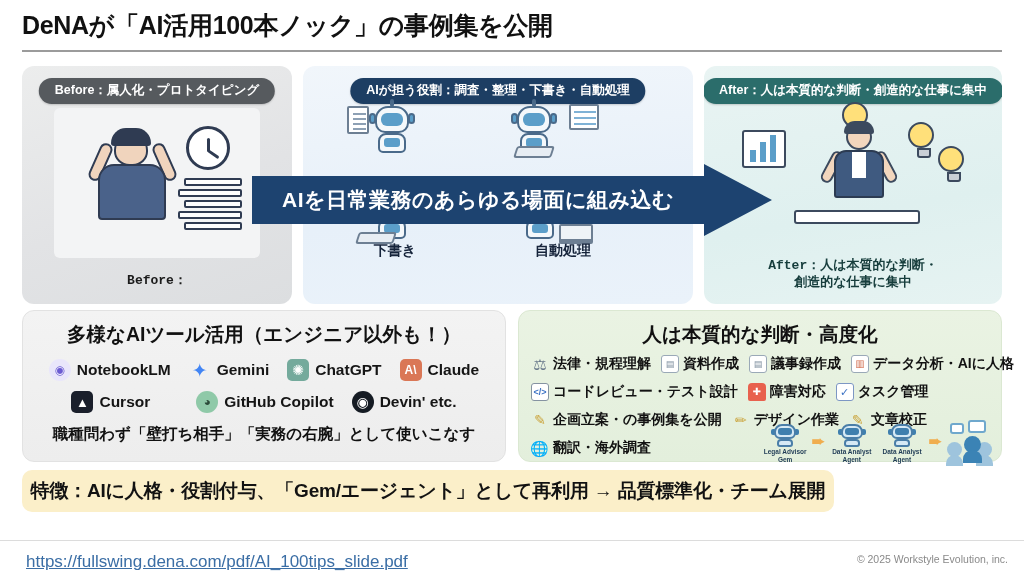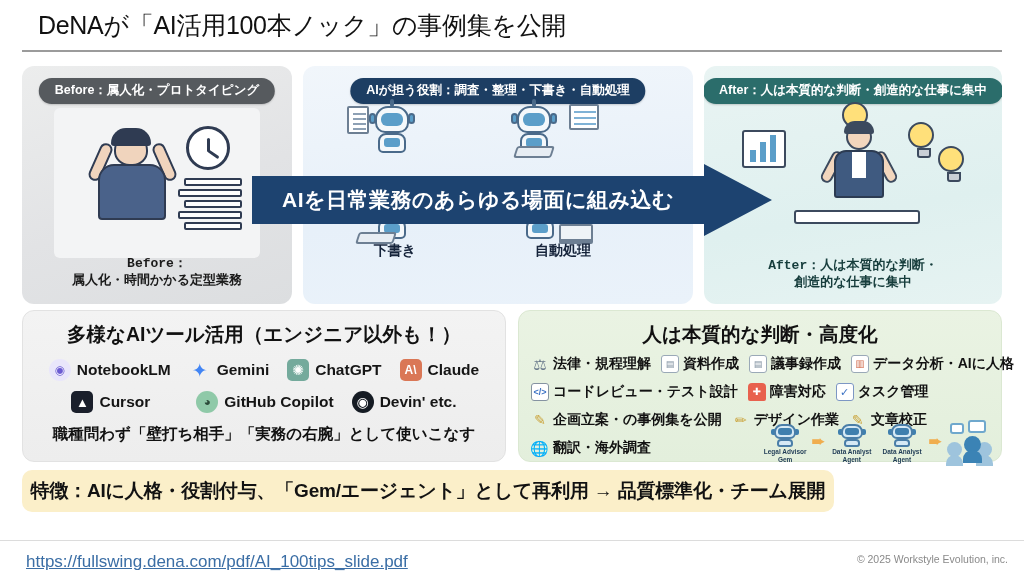--- a/index.html
+++ b/index.html
@@ -16,22 +16,22 @@
     width: 1024px; height: 576px;
     background: #ffffff;
   }
 
   
   .title-bar {
     position: absolute; left: 0; top: 0; width: 1024px; height: 52px;
   }
   .title-text {
     position: absolute; left: 22px; top: 9px;
-    font-size: 25px; font-weight: normal; color: #111111;
-    letter-spacing: -0.3px; white-space: nowrap; margin-left: 16px;
+    font-size: 25px; font-weight: bold; color: #111111;
+    letter-spacing: -0.3px; white-space: nowrap;
   }
   .title-rule {
     position: absolute; left: 22px; top: 50px; width: 980px; height: 2px;
     background: #9b9b9b;
   }
 
   
   .panels { position: absolute; left: 0; top: 66px; width: 1024px; height: 238px; }
 
   .panel { position: absolute; top: 0; border-radius: 12px; overflow: hidden; }
@@ -402,21 +402,20 @@
         <div class="papers">
           <i></i>
             <i></i>
             <i></i>
             <i></i>
             <i></i>
         </div>
       </div>
       <div class="panel-caption cap-before">
         <div>Before：</div>
-        <div>属人化・時間かかる定型業務</div>
       </div>
     </div>
 
     <div class="panel panel-mid">
       <div class="badge badge-blue">AIが担う役割：調査・整理・下書き・自動処理</div>
       <div class="mid-art">
 
         <div class="rbcell" style="left:32px; top:0;">
           <div class="doc-mini" style="left:12px; top:4px;"></div>
           <div class="robot" style="margin-left:34px;">

